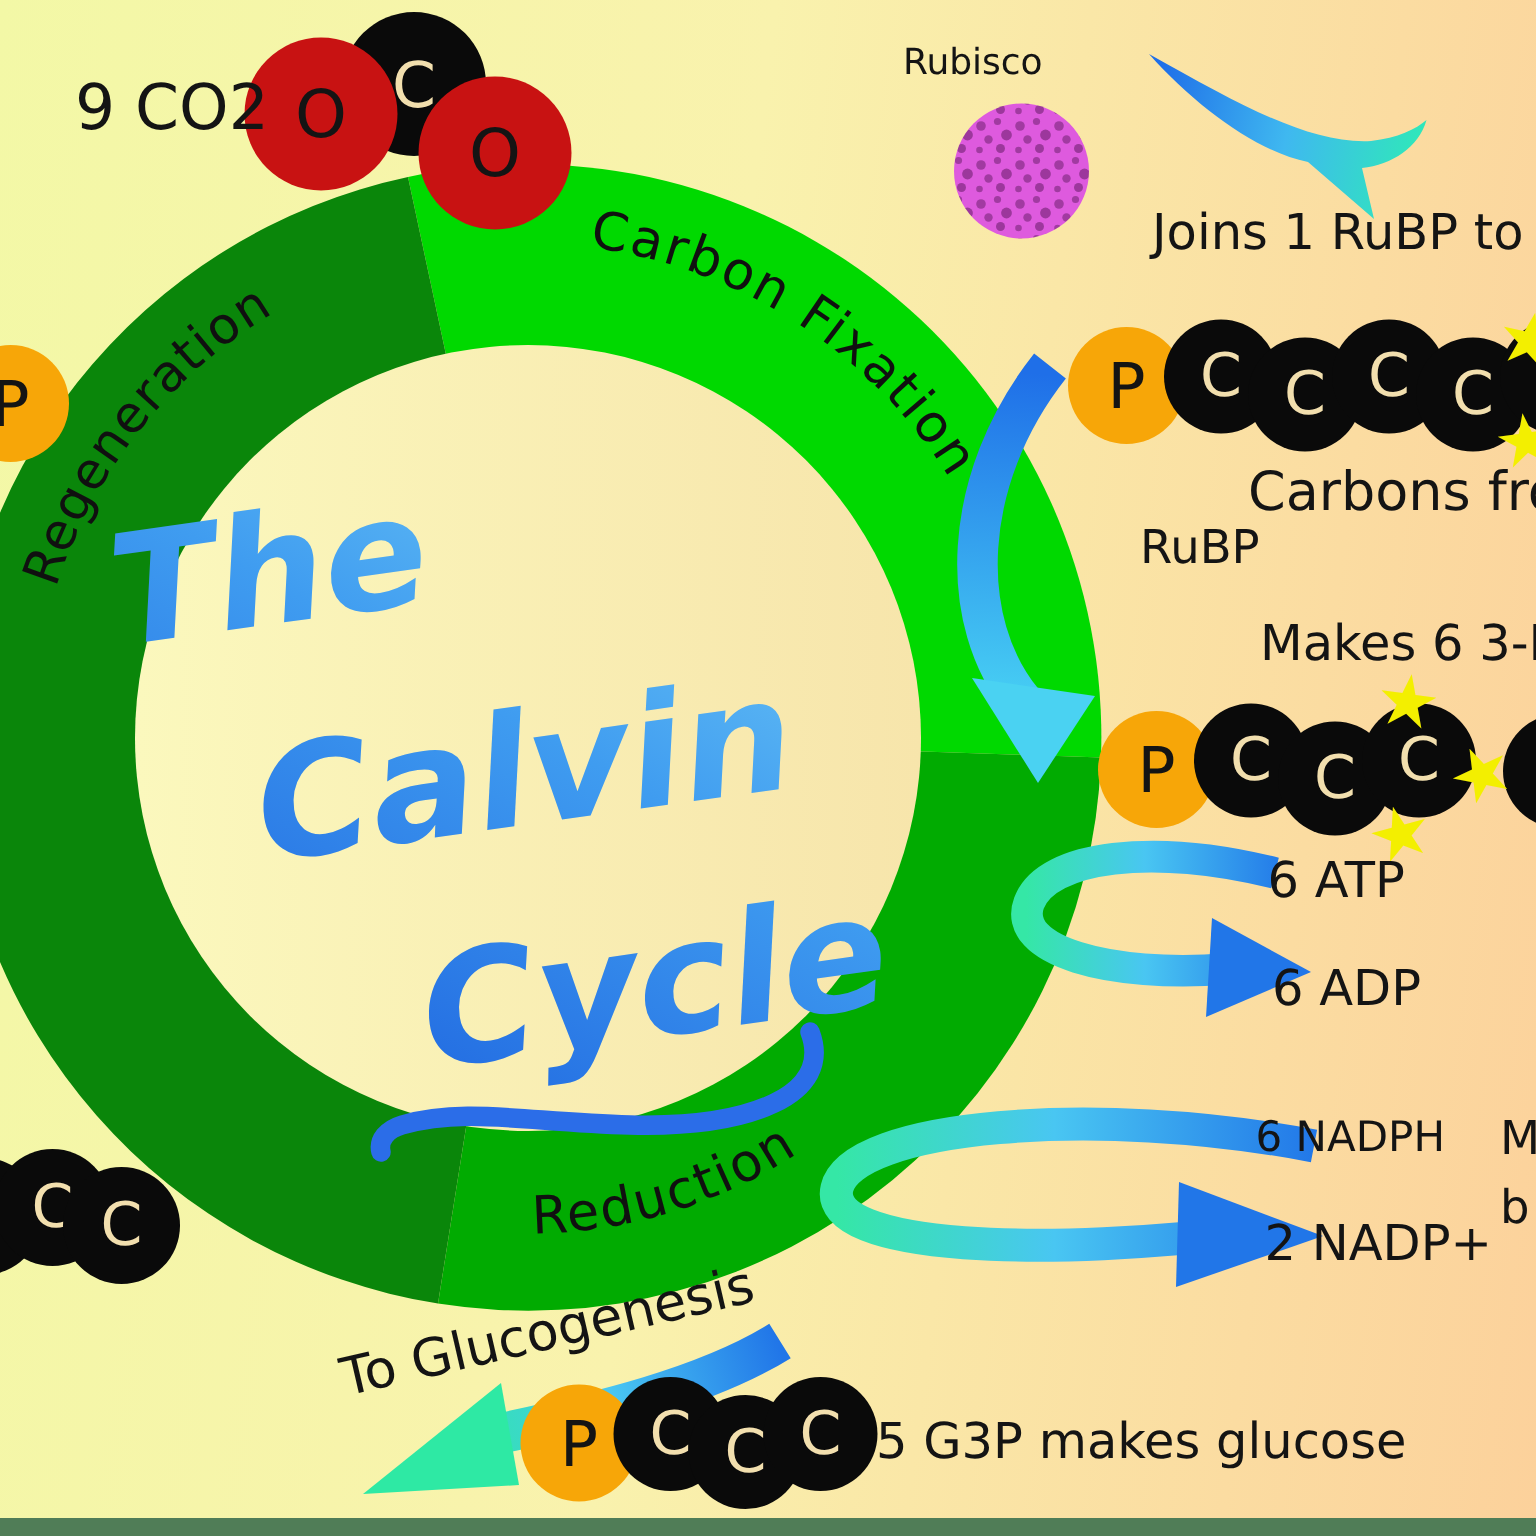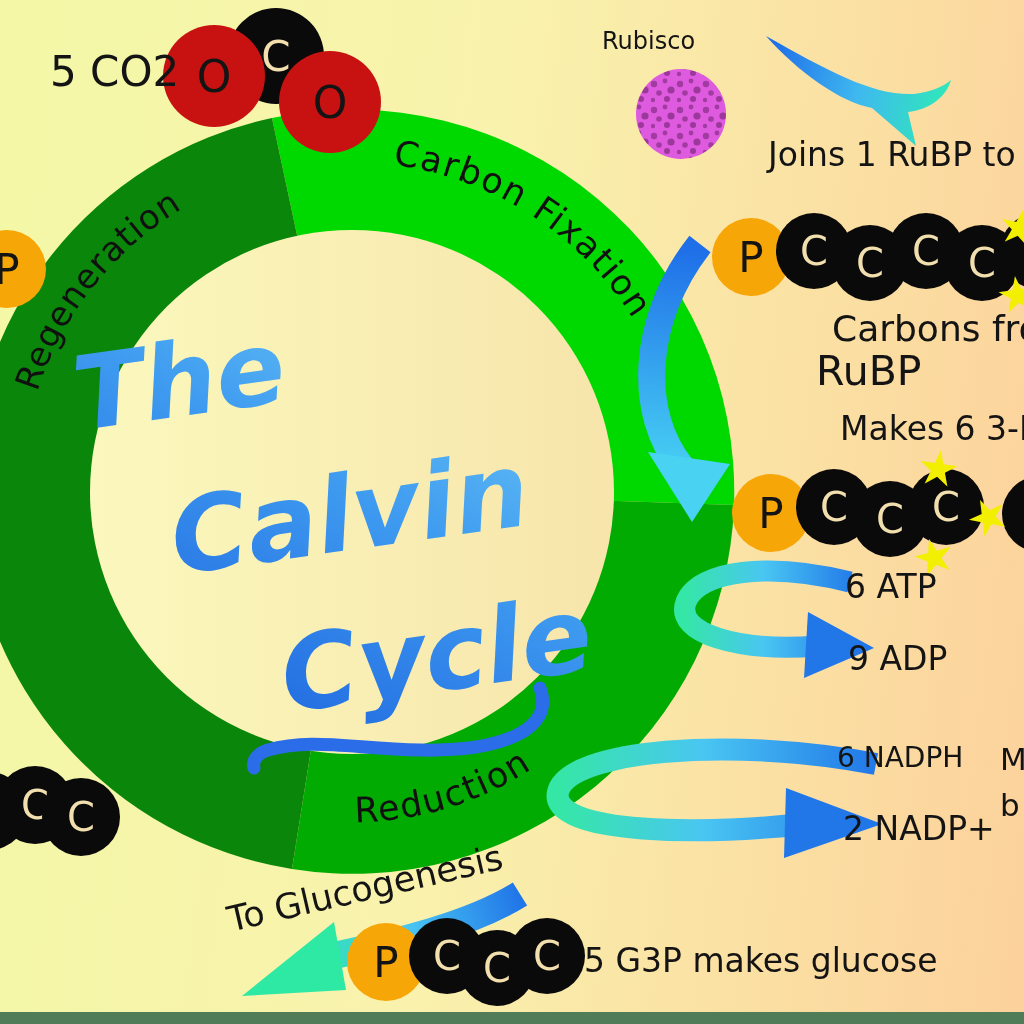--- a/index.html
+++ b/index.html
@@ -120,21 +120,21 @@
 
 <div class="atom blk" style="left:228px;top:8px;width:96px;height:96px;font-size:42px;">
   <span>C</span>
 </div>
 <div class="atom red" style="left:163px;top:25px;width:102px;height:102px;font-size:44px;">
   <span>O</span>
 </div>
 <div class="atom red" style="left:279px;top:51px;width:102px;height:102px;font-size:44px;">
   <span>O</span>
 </div>
-<div class="txt" style="left:50px;top:48px;font-size:42px;">5 CO2</div>
+<div class="txt" style="left:50px;top:48px;font-size:42px;">9 CO2</div>
 
 <div class="txt" style="left:602px;top:28px;font-size:24px;">Rubisco</div>
 <div class="txt" style="left:768px;top:136px;font-size:33px;">Joins 1 RuBP to 1</div>
 
 <div class="molecule" style="left:712px;top:218px;">
   <div class="pc">
       <span>P</span>
     </div>
   <div class="cc ovp up">
       <span>C</span>
@@ -145,21 +145,21 @@
   <div class="cc ov up">
       <span>C</span>
     </div>
   <div class="cc ov dn">
       <span>C</span>
     </div>
   <div class="cc ov up"></div>
 
 </div>
 <div class="txt" style="left:788px;top:308px;font-size:36px;margin-left:44px;">Carbons from</div>
-<div class="txt" style="left:816px;top:348px;font-size:41px;">RuBP</div>
+<div class="txt" style="left:760px;top:348px;font-size:31px;">RuBP</div>
 
 <div class="txt" style="left:840px;top:410px;font-size:33px;">Makes 6 3-PGA</div>
 <div class="molecule" style="left:732px;top:474px;">
   <div class="pc">
       <span>P</span>
     </div>
   <div class="cc ovp up">
       <span>C</span>
     </div>
   <div class="cc ov dn">
@@ -174,21 +174,21 @@
   
 </div>
 
 <span class="star" style="left:998px;top:203px;transform:rotate(12deg);">★</span>
 <span class="star" style="left:996px;top:270px;transform:rotate(-8deg);">★</span>
 <span class="star" style="left:917px;top:444px;transform:rotate(8deg);">★</span>
 <span class="star" style="left:912px;top:532px;transform:rotate(-15deg);">★</span>
 <span class="star" style="left:966px;top:492px;transform:rotate(-25deg);">★</span>
 
 <div class="txt" style="left:845px;top:568px;font-size:33px;">6 ATP</div>
-<div class="txt" style="left:848px;top:640px;font-size:33px;">9 ADP</div>
+<div class="txt" style="left:848px;top:640px;font-size:33px;">6 ADP</div>
 <div class="txt" style="left:837px;top:742px;font-size:28px;">6 NADPH</div>
 <div class="txt" style="left:843px;top:810px;font-size:33px;">2 NADP+</div>
 <div class="txt" style="left:1000px;top:742px;font-size:31px;">M</div>
 <div class="txt" style="left:1000px;top:788px;font-size:31px;">b</div>
 
 <div class="pc" style="position:absolute;left:-32px;top:230px;">
   <span>P</span>
 </div>
 <div class="molecule" style="left:-50px;top:772px;">
   <div class="cc" style="width:78px;height:78px;">

